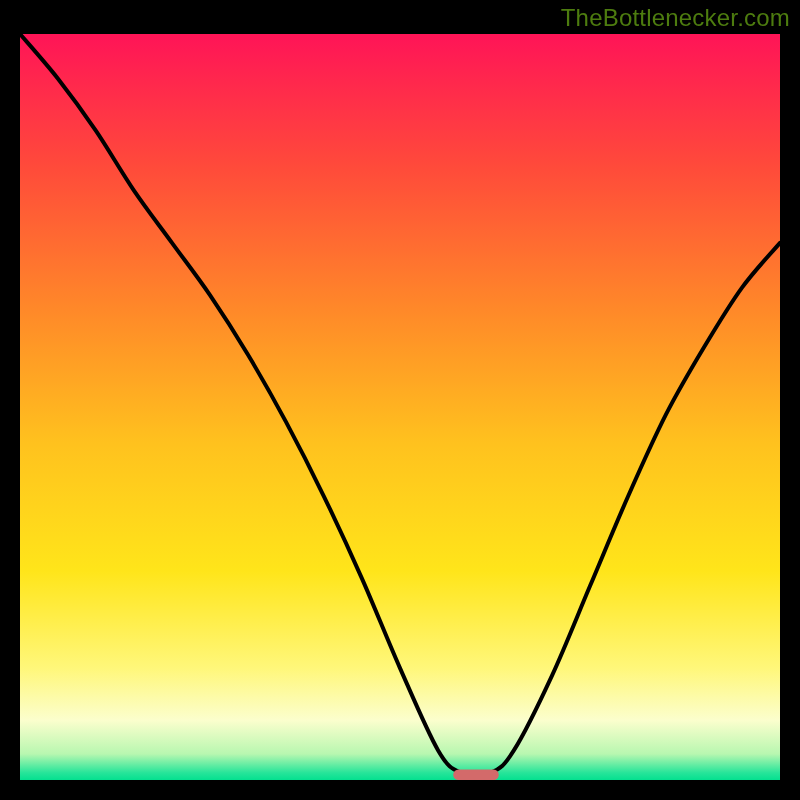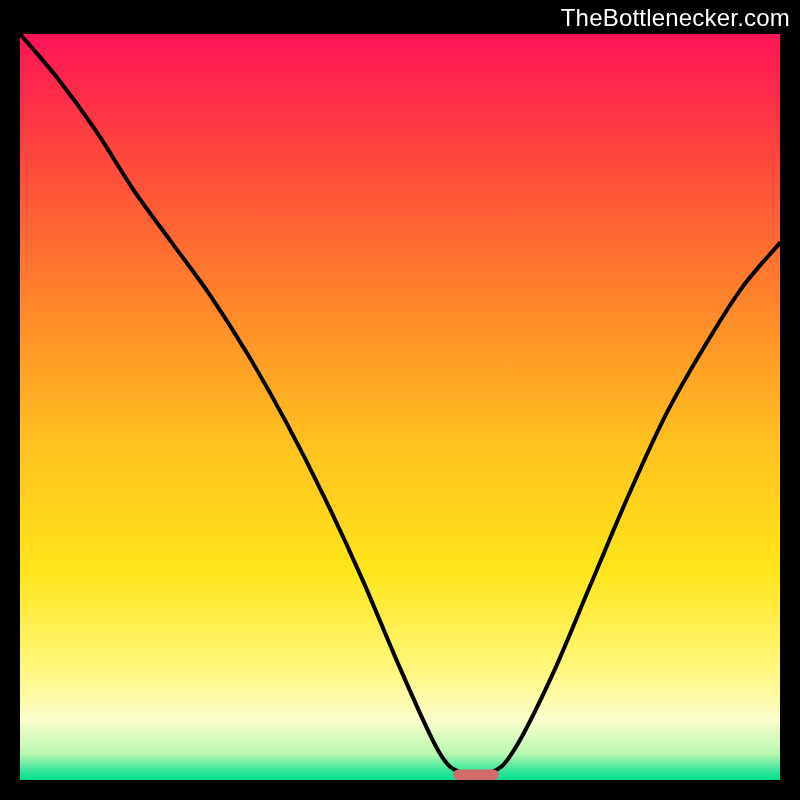--- a/index.html
+++ b/index.html
@@ -14,21 +14,21 @@
   .frame {
     position: relative;
     width: 800px;
     height: 800px;
     background: #000;
   }
   .watermark {
     position: absolute;
     top: 4px;
     right: 10px;
-    color: #ffffff;
+    color: #4d7c0f;
     font-size: 24px;
     font-weight: 500;
     letter-spacing: 0.2px;
     user-select: none;
   }
   .plot-wrap {
     position: absolute;
     left: 20px;
     top: 34px;
     width: 760px;

